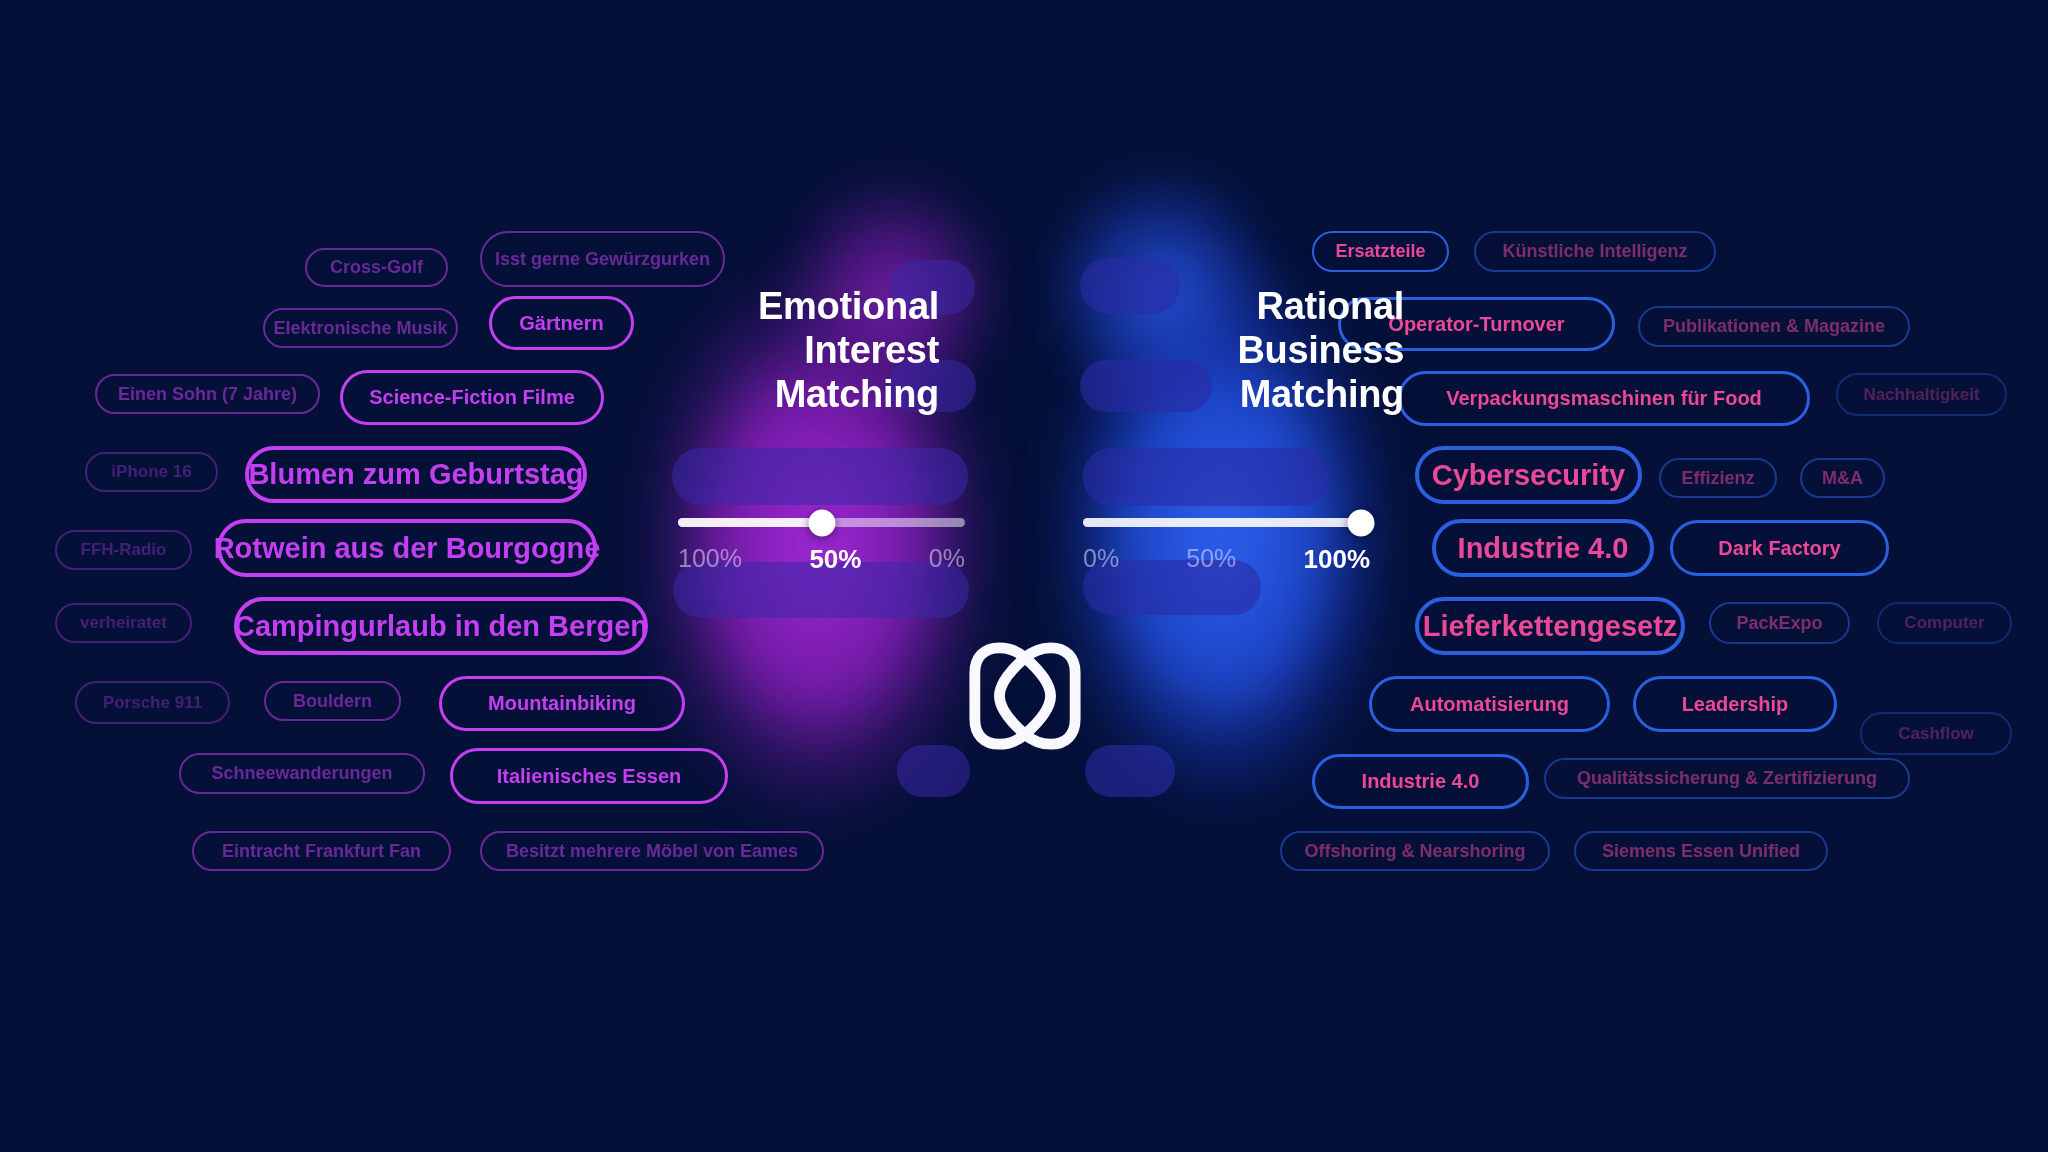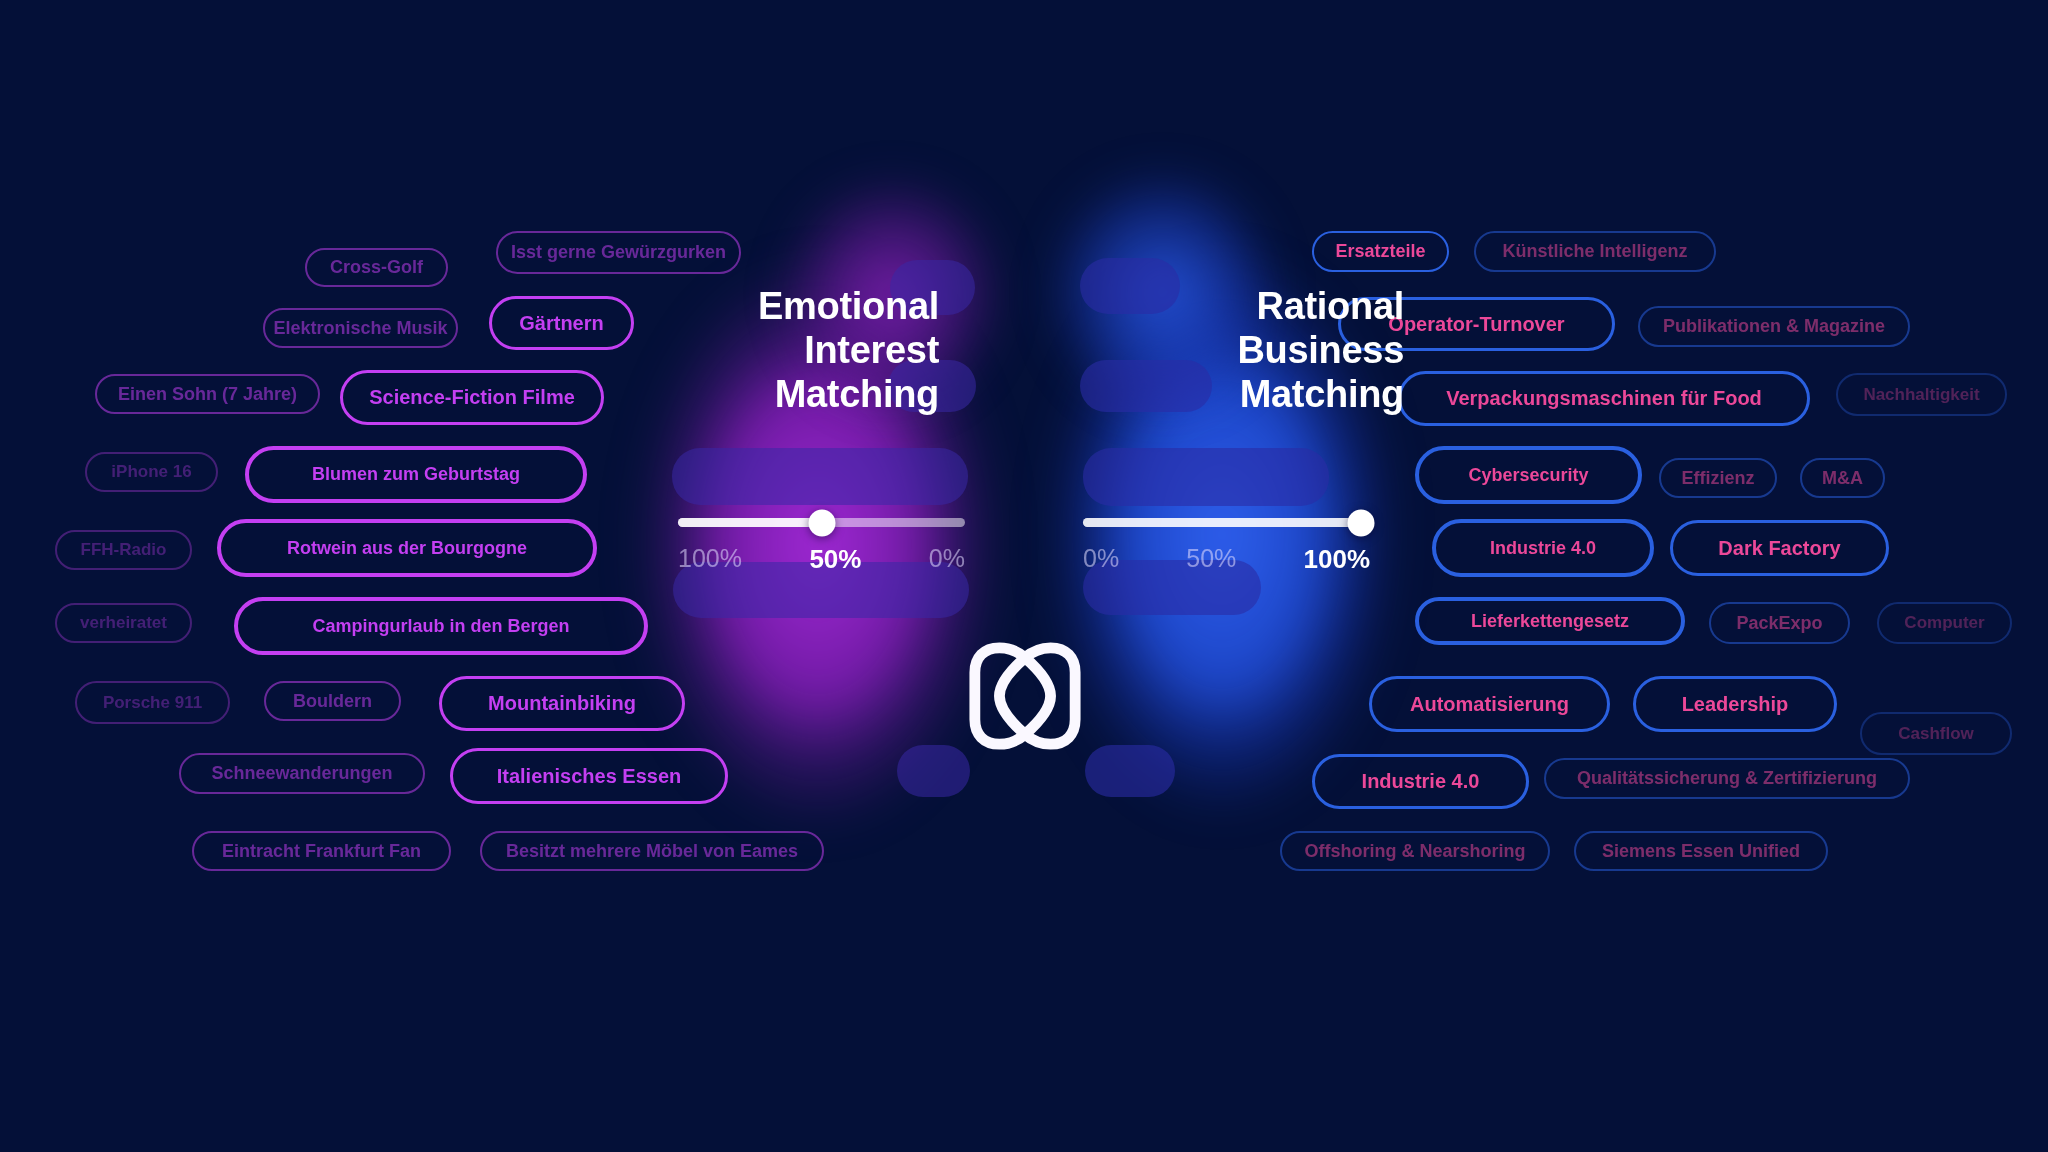--- a/index.html
+++ b/index.html
@@ -24,21 +24,21 @@
   .blob.bl { background:rgba(42,44,165,.60); }
   
   .tag {
     position:absolute; z-index:5; box-sizing:border-box;
     display:flex; align-items:center; justify-content:center;
     border-style:solid; border-radius:999px;
     font-weight:700; white-space:nowrap; cursor:pointer;
   }
   .m { color:#c43ff2; border-color:#c43ff2; }
   .b { color:#ec4899; border-color:#2a60e0; }
-  .t-hero     { border-width:4.5px; font-size:18px; }
+  .t-hero     { border-width:4.5px; font-size:29px; }
   .t-bright   { border-width:3px;   font-size:20px; }
   .t-brightsm { border-width:2.5px; font-size:18px; }
   .t-low      { border-width:2px;   font-size:18px; opacity:.52; }
   .t-dim      { border-width:2px;   font-size:17px; opacity:.33; }
   
   .heading { position:absolute; z-index:6; color:#ffffff; font-size:38px;
     line-height:44px; font-weight:700; letter-spacing:-.3px; }
   #heading-left  { top:284px; left:652px;  width:287px; text-align:right; }
   #heading-right { top:284px; left:1104px; width:300px; text-align:right; }
   
@@ -114,21 +114,21 @@
   <div id="logo">
     <svg viewBox="0 0 120 110" width="118" height="112">
       <g fill="none" stroke="#faf8ff" stroke-width="11" stroke-linecap="round" stroke-linejoin="round">
         <path d="M 60 16 C 68 23 86 40 86 55 C 86 70 68 87 60 94 C 53 100 44 104 34 104 C 18 104 9 94 9 79 L 9 31 C 9 16 18 6 34 6 C 44 6 53 10 60 16 Z"></path>
         <path d="M 60 16 C 52 23 34 40 34 55 C 34 70 52 87 60 94 C 67 100 76 104 86 104 C 102 104 111 94 111 79 L 111 31 C 111 16 102 6 86 6 C 76 6 67 10 60 16 Z"></path>
       </g>
     </svg>
   </div>
 
   <div class="tag m t-low" style="left:305px;top:248px;width:143px;height:39px">Cross-Golf</div>
-  <div class="tag m t-low" style="left:496px;top:231px;width:245px;height:43px">Isst gerne Gewürzgurken</div>
+  <div class="tag m t-low" style="left:480px;top:231px;width:245px;height:56px">Isst gerne Gewürzgurken</div>
   <div class="tag m t-low" style="left:263px;top:308px;width:195px;height:40px">Elektronische Musik</div>
   <div class="tag m t-bright" style="left:489px;top:296px;width:145px;height:54px">Gärtnern</div>
   <div class="tag m t-low" style="left:95px;top:374px;width:225px;height:40px">Einen Sohn (7 Jahre)</div>
   <div class="tag m t-bright" style="left:340px;top:370px;width:264px;height:55px">Science-Fiction Filme</div>
   <div class="tag m t-dim" style="left:85px;top:452px;width:133px;height:40px">iPhone 16</div>
   <div class="tag m t-hero" style="left:245px;top:446px;width:342px;height:57px">Blumen zum Geburtstag</div>
   <div class="tag m t-dim" style="left:55px;top:530px;width:137px;height:40px">FFH-Radio</div>
   <div class="tag m t-hero" style="left:217px;top:519px;width:380px;height:58px">Rotwein aus der Bourgogne</div>
   <div class="tag m t-dim" style="left:55px;top:603px;width:137px;height:40px">verheiratet</div>
   <div class="tag m t-hero" style="left:234px;top:597px;width:414px;height:58px">Campingurlaub in den Bergen</div>
@@ -144,21 +144,21 @@
   <div class="tag b t-low" style="left:1474px;top:231px;width:242px;height:41px">Künstliche Intelligenz</div>
   <div class="tag b t-bright" style="left:1338px;top:297px;width:277px;height:54px">Operator-Turnover</div>
   <div class="tag b t-bright" style="left:1398px;top:371px;width:412px;height:55px">Verpackungsmaschinen für Food</div>
   <div class="tag b t-low" style="left:1638px;top:306px;width:272px;height:41px">Publikationen &amp; Magazine</div>
   <div class="tag b t-dim" style="left:1836px;top:373px;width:171px;height:43px">Nachhaltigkeit</div>
   <div class="tag b t-hero" style="left:1415px;top:446px;width:227px;height:58px">Cybersecurity</div>
   <div class="tag b t-low" style="left:1659px;top:458px;width:118px;height:40px">Effizienz</div>
   <div class="tag b t-low" style="left:1800px;top:458px;width:85px;height:40px">M&amp;A</div>
   <div class="tag b t-hero" style="left:1432px;top:519px;width:222px;height:58px">Industrie 4.0</div>
   <div class="tag b t-bright" style="left:1670px;top:520px;width:219px;height:56px">Dark Factory</div>
-  <div class="tag b t-hero" style="left:1415px;top:597px;width:270px;height:48px">Lieferkettengesetz</div>
+  <div class="tag b t-hero" style="left:1415px;top:597px;width:270px;height:58px">Lieferkettengesetz</div>
   <div class="tag b t-low" style="left:1709px;top:602px;width:141px;height:42px">PackExpo</div>
   <div class="tag b t-dim" style="left:1877px;top:602px;width:135px;height:42px">Computer</div>
   <div class="tag b t-bright" style="left:1369px;top:676px;width:241px;height:56px">Automatisierung</div>
   <div class="tag b t-bright" style="left:1633px;top:676px;width:204px;height:56px">Leadership</div>
   <div class="tag b t-dim" style="left:1860px;top:712px;width:152px;height:43px">Cashflow</div>
   <div class="tag b t-bright" style="left:1312px;top:754px;width:217px;height:55px">Industrie 4.0</div>
   <div class="tag b t-low" style="left:1280px;top:831px;width:270px;height:40px">Offshoring &amp; Nearshoring</div>
   <div class="tag b t-low" style="left:1544px;top:758px;width:366px;height:41px">Qualitätssicherung &amp; Zertifizierung</div>
   <div class="tag b t-low" style="left:1574px;top:831px;width:254px;height:40px">Siemens Essen Unified</div>
 

